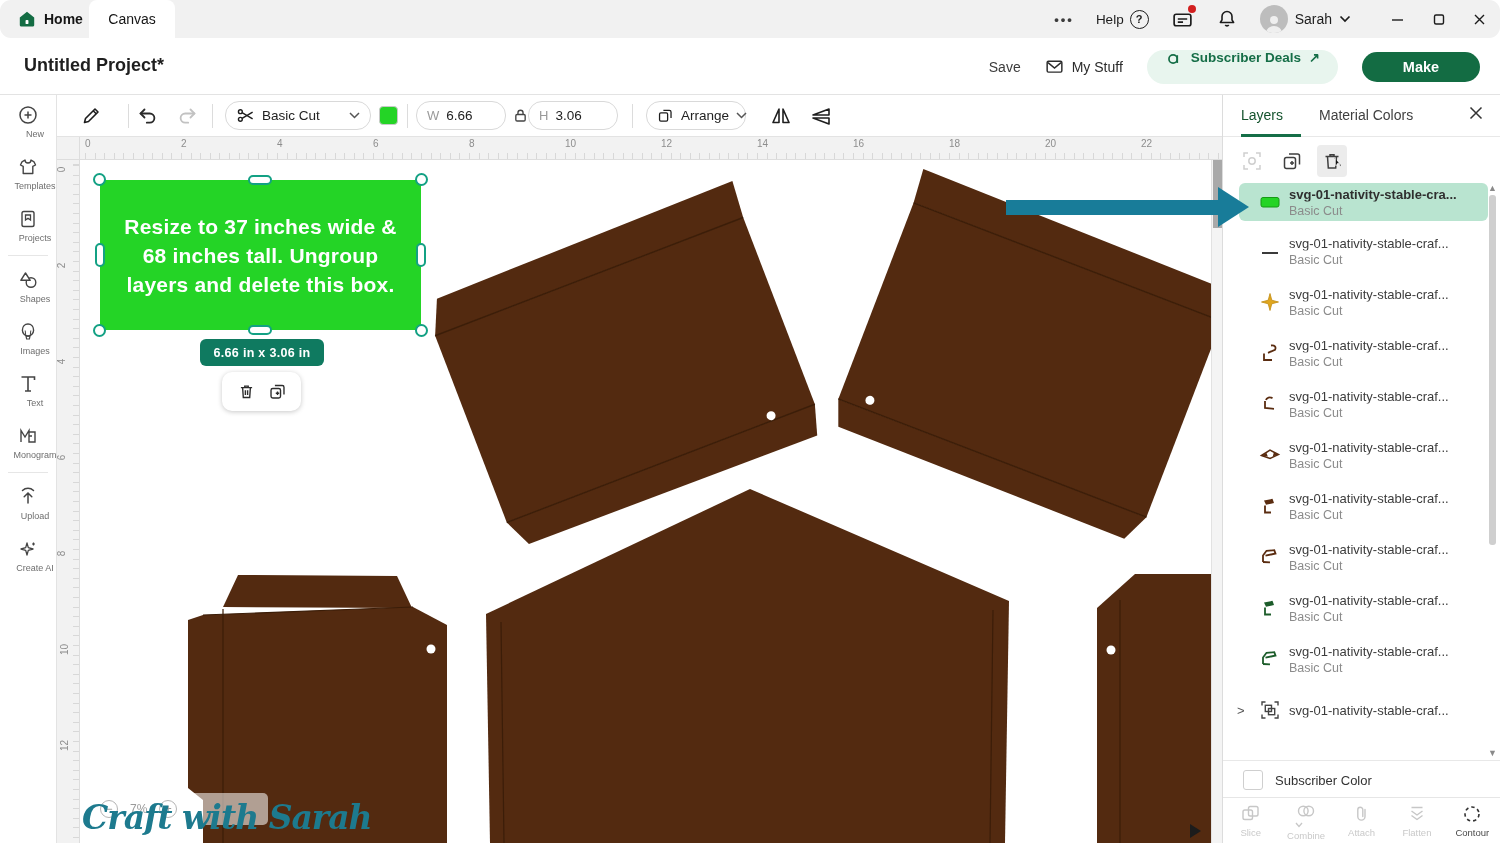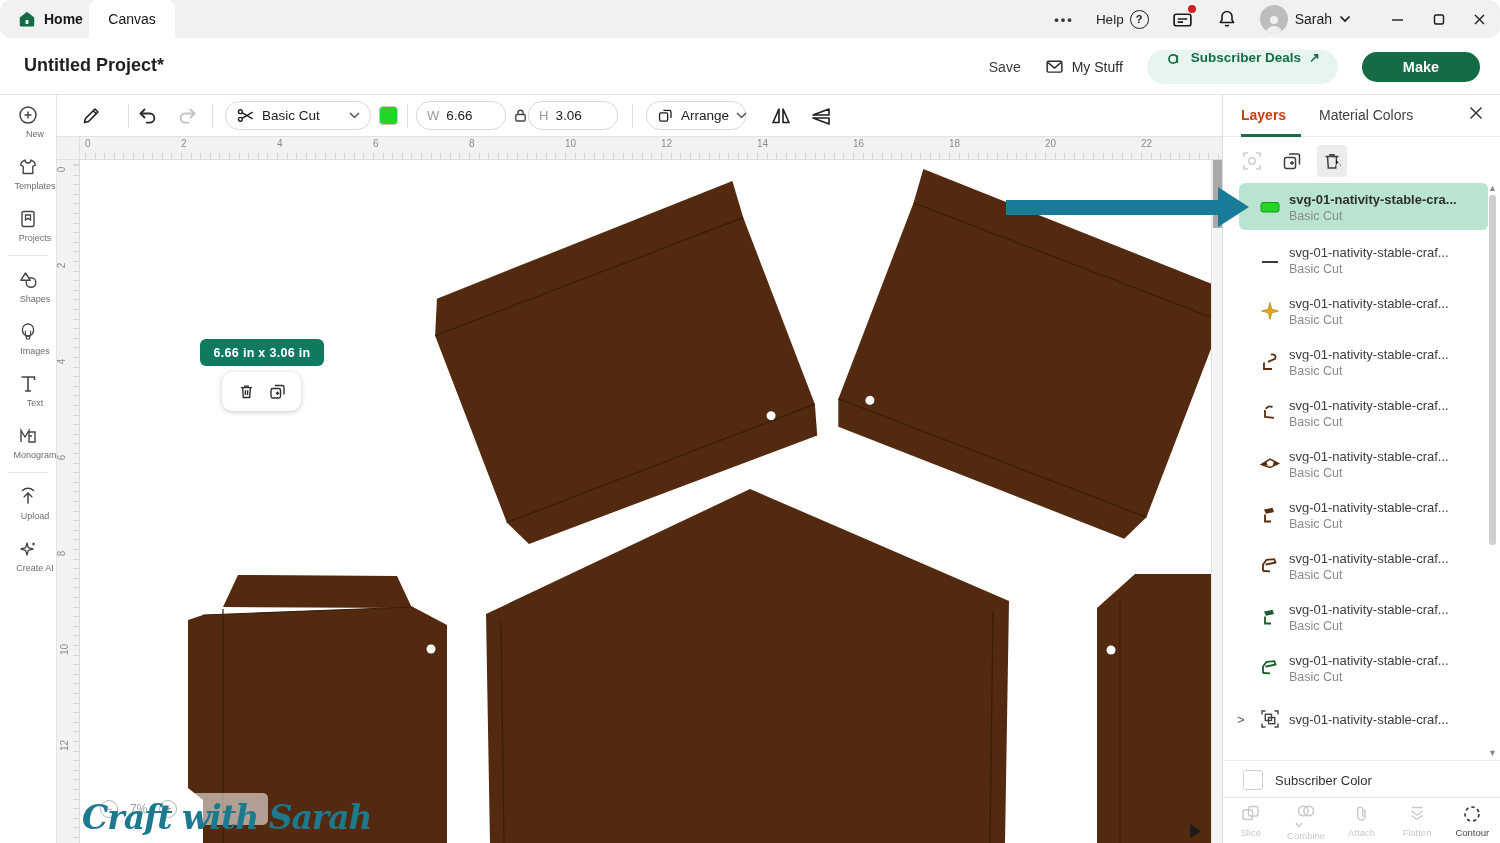--- a/index.html
+++ b/index.html
@@ -83,34 +83,34 @@
 
   
   #callout-arrow { position:absolute; left:1006px; top:187px; z-index:40; pointer-events:none; }
   #callout-arrow .shaft { position:absolute; left:0; top:13px; width:212px; height:15px; background:#187c99; }
   #callout-arrow .head { position:absolute; left:212px; top:0; width:0; height:0; border-top:20px solid transparent; border-bottom:20px solid transparent; border-left:31px solid #187c99; }
 
   
   #panel { position:absolute; left:1222px; top:95px; width:278px; height:748px; background:#fff; border-left:1px solid #dcdcdc; }
   .p-tabs { position:absolute; left:0; top:0; width:100%; height:42px; border-bottom:1px solid #e8e8e8; }
   .p-tab { position:absolute; top:12px; font-size:14px; cursor:pointer; }
-  .p-tab.on { color:#c2410c; font-weight:700; }
+  .p-tab.on { color:#14532d; font-weight:400; }
   .p-tab.off { color:#3f3f3f; }
   .p-underline { position:absolute; left:18px; top:39px; width:60px; height:3px; background:#156e47; }
   .p-close { position:absolute; right:16px; top:10px; cursor:pointer; }
   .p-icons { position:absolute; left:14px; top:50px; display:flex; gap:10px; align-items:center; }
   .p-ic { width:30px; height:32px; display:flex; align-items:center; justify-content:center; cursor:pointer; border-radius:4px; position:relative; }
   .p-ic.hover { background:#ececec; }
   #layer-list { position:absolute; left:0; top:88px; width:100%; height:572px; overflow:hidden; }
   .lrow { position:relative; height:51px; display:flex; align-items:center; cursor:pointer; }
   .lrow .thumb { position:absolute; left:36px; top:50%; transform:translateY(-50%); width:22px; height:22px; display:flex; align-items:center; justify-content:center; }
   .lrow .meta { position:absolute; left:66px; top:50%; transform:translateY(-50%); width:190px; }
   .lrow .nm { font-size:13px; color:#3c3c3c; white-space:nowrap; overflow:hidden; }
   .lrow .tp { font-size:12.5px; color:#8b8b8b; margin-top:2px; }
-  .lrow.sel { background:#b9e4d0; border-radius:6px; margin:0 12px 4px 16px; height:47px; }
+  .lrow.sel { background:#b9e4d0; border-radius:6px; margin:0 12px 4px 16px; height:38px; }
   .lrow.sel .thumb { left:20px; }
   .lrow.sel .meta { left:50px; }
   .lrow.sel .nm { font-weight:700; color:#2f2f2f; }
   .lrow .chev { position:absolute; left:14px; top:50%; transform:translateY(-50%); font-size:13px; color:#555; }
   .p-scroll { position:absolute; right:3px; top:88px; width:8px; height:575px; }
   .p-scroll .tri { position:absolute; right:0; font-size:9px; color:#8a8a8a; cursor:pointer; }
   .p-scroll .pthumb { position:absolute; left:0; top:12px; width:7px; height:350px; border-radius:3px; background:#cfcfcf; cursor:pointer; }
   .bg-div { position:absolute; left:0; top:665px; width:100%; height:1px; background:#e8e8e8; }
   .bg-row { position:absolute; left:20px; top:675px; display:flex; align-items:center; gap:12px; }
   .bg-chk { width:20px; height:20px; border:1px solid #cfcfcf; border-radius:3px; background:#fff; cursor:pointer; }
@@ -446,20 +446,31 @@
         <circle cx="351" cy="489" r="4.5" fill="#fff"></circle>
       </g>
 
       <g>
         <polygon points="1017,448 1055,414 1132,414 1132,683 1017,683" fill="#532a10"></polygon>
         <line x1="1040" y1="440" x2="1040" y2="683" stroke="#3b1d08" stroke-width="1.2"></line>
         <circle cx="1031" cy="490" r="4.5" fill="#fff"></circle>
       </g>
     </svg>
 
+    <div id="note-box">
+      <div class="txt">Resize to 37 inches wide &amp; 68 inches tall. Ungroup layers and delete this box.</div>
+      <div class="hdl c" style="left:-7px;  top:-7px;"></div>
+      <div class="hdl c" style="right:-7px; top:-7px;"></div>
+      <div class="hdl c" style="left:-7px;  bottom:-7px;"></div>
+      <div class="hdl c" style="right:-7px; bottom:-7px;"></div>
+      <div class="hdl ph" style="left:148px; top:-5px;"></div>
+      <div class="hdl ph" style="left:148px; bottom:-5px;"></div>
+      <div class="hdl pv" style="left:-5px;  top:63px;"></div>
+      <div class="hdl pv" style="right:-5px; top:63px;"></div>
+    </div>
     <div id="size-badge">6.66 in x 3.06 in</div>
     <div id="obj-actions">
       <span>
         <svg width="19" height="19" viewBox="0 0 22 22" fill="none" stroke="#2d2d2d" stroke-width="1.6">
             <path d="M4.5 6.5 h13 M9 6.5 V4.8 h4 v1.7 M6.5 6.5 l.8 11.5 h7.4 l.8-11.5 M9.7 9.5 v5.5 M12.3 9.5 v5.5"></path>
           </svg>
       </span>
       <span>
         <svg width="19" height="19" viewBox="0 0 22 22" fill="none" stroke="#2d2d2d" stroke-width="1.6">
             <rect x="3.5" y="7.5" width="11" height="11" rx="2"></rect>

